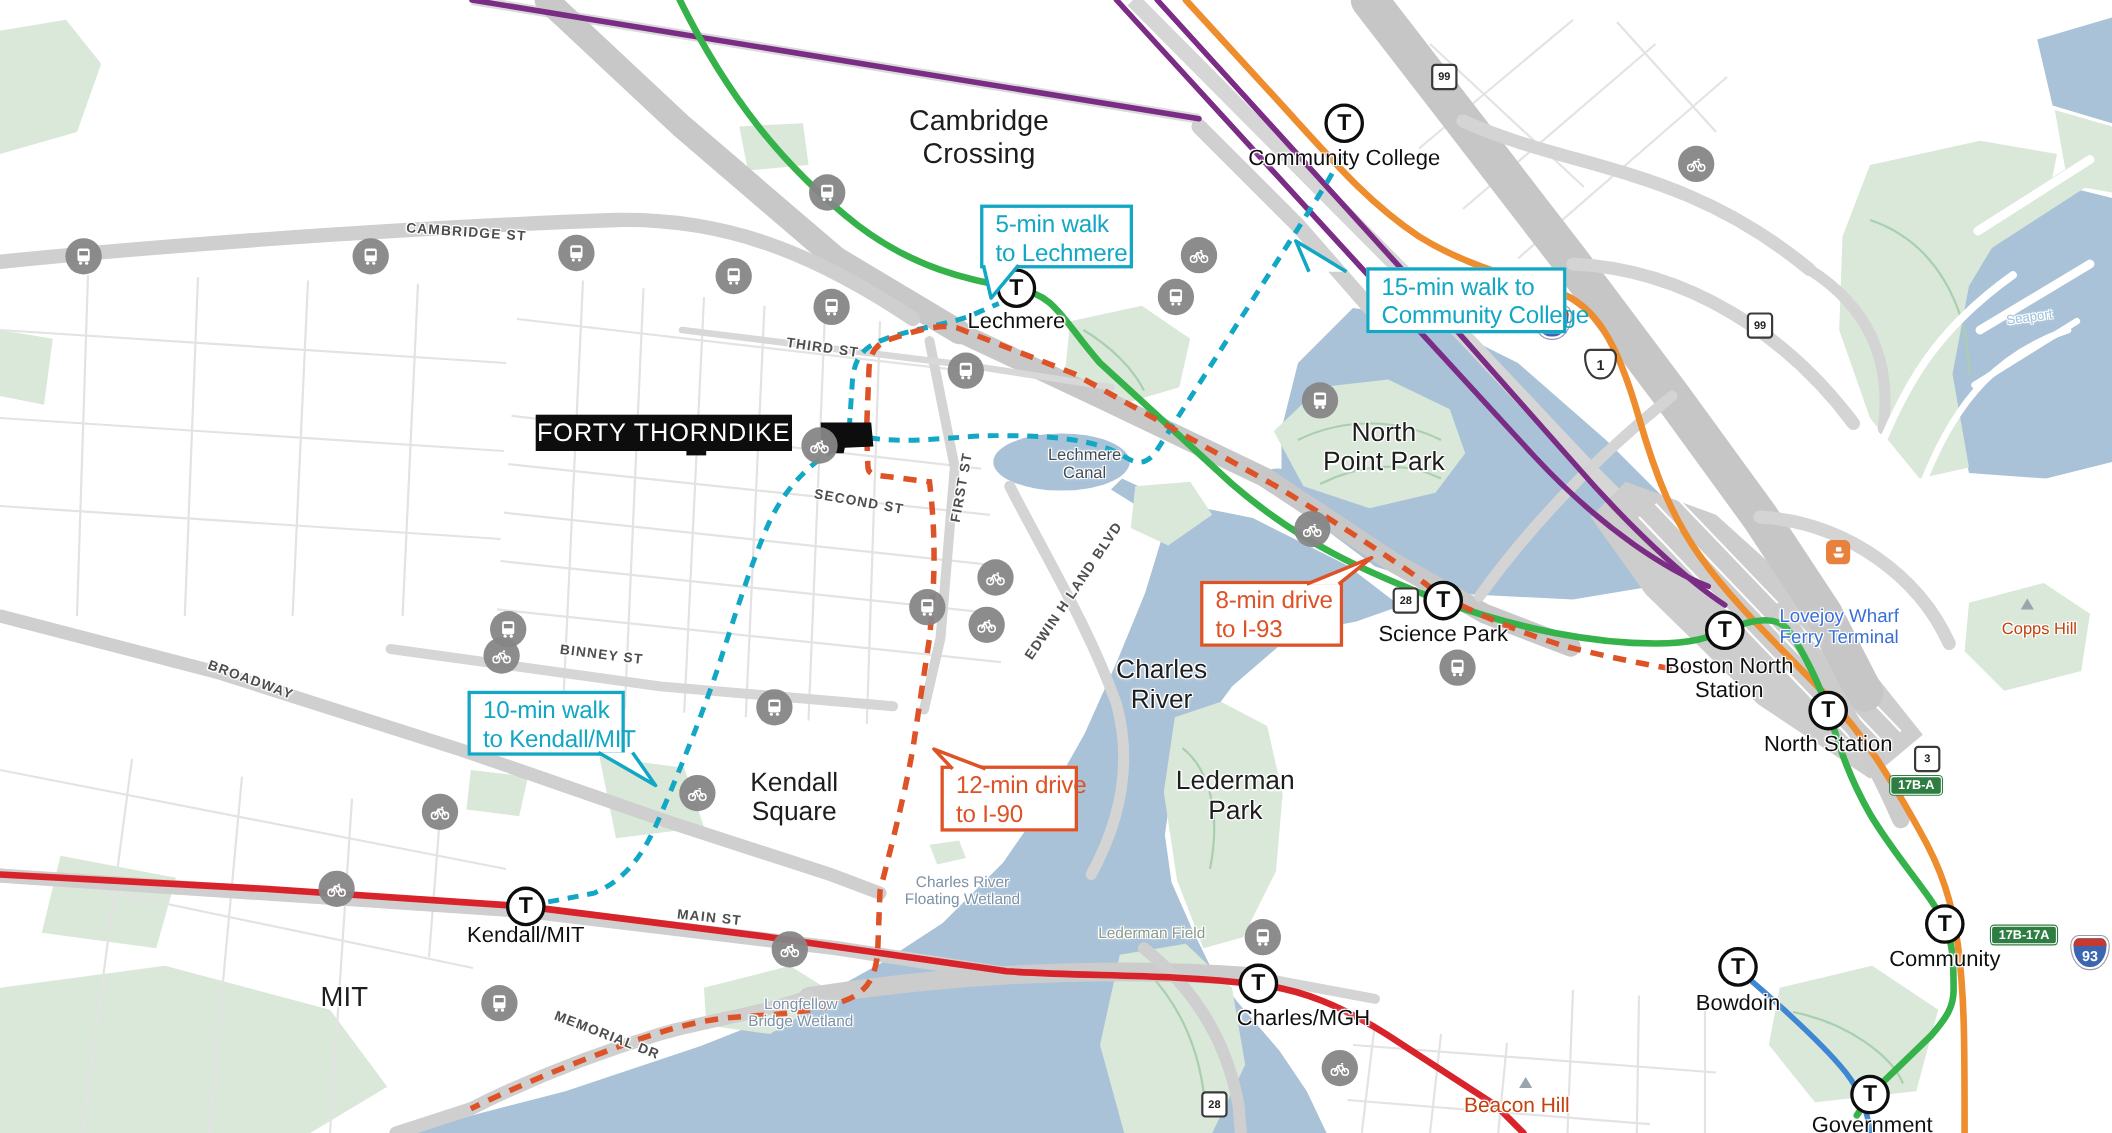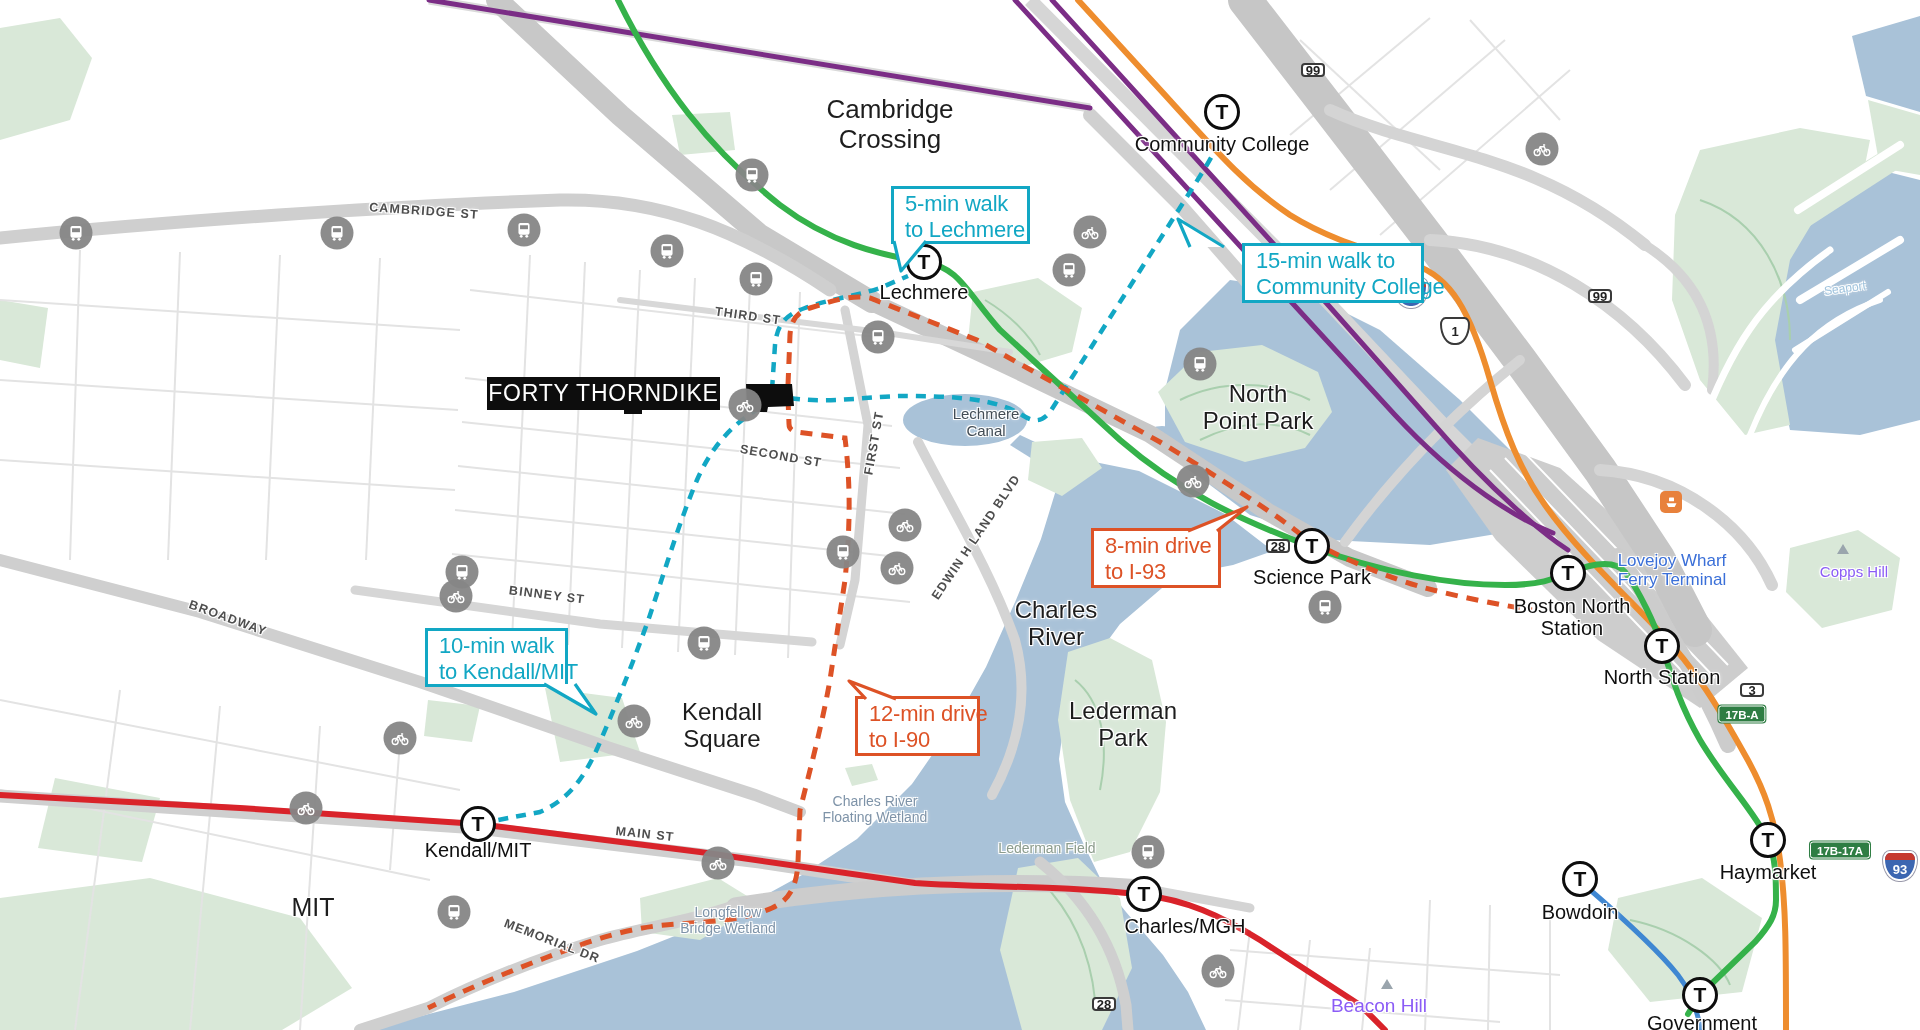--- a/index.html
+++ b/index.html
@@ -5,21 +5,21 @@
   html,body{margin:0;padding:0;}
   body{width:1920px;height:1030px;position:relative;overflow:hidden;background:#fff;
        font-family:"Liberation Sans", sans-serif;}
   #basemap{position:absolute;left:0;top:0;z-index:0;}
   #pointers{position:absolute;left:0;top:0;z-index:25;pointer-events:none;}
   .halo{text-shadow:-1px -1px 0 #fff,1px -1px 0 #fff,-1px 1px 0 #fff,1px 1px 0 #fff,0 0 4px #fff;}
   .map-label{position:absolute;z-index:10;color:#1d1d1d;white-space:pre;text-align:center;line-height:1.14;}
   .c-slate{color:#424c55;}
   .c-wet{color:#7e93a8;}
   .c-field{color:#8c9c8c;}
-  .c-hill{color:#8b5cf6;}
+  .c-hill{color:#c2410c;}
   .c-blue{color:#3a6fd8;margin-top:28px;}
   .c-seaport{color:#9fc3dd;}
   .street-label{position:absolute;z-index:10;color:#4e4e4e;font-size:12.5px;font-weight:700;
       letter-spacing:1.1px;white-space:pre;}
   .t-station{position:absolute;z-index:12;width:30px;height:30px;background:#fff;border:3.5px solid #0d0d0d;
       border-radius:50%;color:#0d0d0d;font-weight:700;font-size:21px;display:flex;align-items:center;
       justify-content:center;transform:translate(-50%,-50%);}
   .t-label{position:absolute;z-index:12;font-size:20px;color:#0f0f0f;white-space:pre;text-align:center;line-height:1.1;}
   .callout{position:absolute;z-index:20;background:#fff;border:3px solid;box-sizing:border-box;
       font-size:22px;line-height:26px;letter-spacing:-0.2px;padding:2px 0 0 11px;white-space:pre;}
@@ -27,21 +27,21 @@
   .callout.drive{border-color:#dd5226;color:#dd5226;}
   .property-label{position:absolute;z-index:15;background:#0d0d0d;color:#fff;display:flex;align-items:center;
       justify-content:center;font-size:23px;letter-spacing:0.8px;}
   .icon-circle{position:absolute;z-index:6;width:33px;height:33px;border-radius:50%;background:rgba(134,134,134,.95);
       transform:translate(-50%,-50%);display:flex;align-items:center;justify-content:center;}
   .ferry-icon{position:absolute;z-index:12;width:22px;height:22px;border-radius:5px;background:#e8813c;
       transform:translate(-50%,-50%);display:flex;align-items:center;justify-content:center;}
   .peak-icon{position:absolute;z-index:9;width:0;height:0;border-left:6px solid transparent;
       border-right:6px solid transparent;border-bottom:10px solid #9aa5ad;transform:translate(-50%,-50%);}
   .shield-sq{position:absolute;z-index:12;background:#fff;border:2px solid #3a3a3a;border-radius:4px;
-      width:24px;height:14px;display:flex;align-items:center;justify-content:center;font-size:13px;
+      width:24px;height:24px;display:flex;align-items:center;justify-content:center;font-size:10px;
       font-weight:700;color:#222;transform:translate(-50%,-50%);box-sizing:border-box;}
   .shield-int{position:absolute;z-index:12;width:34px;height:30px;transform:translate(-50%,-50%);
       background:#3c66b1;border:2px solid #fff;border-radius:8px 8px 55% 55% / 10px 10px 85% 85%;
       box-sizing:border-box;overflow:hidden;display:flex;align-items:flex-end;justify-content:center;
       box-shadow:0 0 0 1px #99a;}
   .shield-int .band{position:absolute;top:0;left:0;right:0;height:7px;background:#c6392f;}
   .shield-int span{color:#fff;font-size:13px;font-weight:700;line-height:19px;}
   .shield-us{position:absolute;z-index:12;width:30px;height:28px;transform:translate(-50%,-50%);
       background:#fff;border:2.5px solid #3a3a3a;border-radius:6px 6px 50% 50% / 8px 8px 80% 80%;
       box-sizing:border-box;display:flex;align-items:center;justify-content:center;font-size:13px;
@@ -246,21 +246,21 @@
     <div class="t-station" style="left: 924px; top: 262px;">T</div>
     <div class="t-label halo" style="left: 924px; top: 281px; transform: translate(-50%, 0px);">Lechmere</div>
     <div class="t-station" style="left: 1312px; top: 546px;">T</div>
     <div class="t-label halo" style="left: 1312px; top: 566px; transform: translate(-50%, 0px);">Science Park</div>
     <div class="t-station" style="left: 1568px; top: 573px;">T</div>
     <div class="t-label halo" style="left: 1572px; top: 595px; transform: translate(-50%, 0px);">Boston North
 Station</div>
     <div class="t-station" style="left: 1662px; top: 646px;">T</div>
     <div class="t-label halo" style="left: 1662px; top: 666px; transform: translate(-50%, 0px);">North Station</div>
     <div class="t-station" style="left: 1768px; top: 840px;">T</div>
-    <div class="t-label halo" style="left: 1768px; top: 861px; transform: translate(-50%, 0px);">Haymarket</div>
+    <div class="t-label halo" style="left: 1768px; top: 861px; transform: translate(-50%, 0px);">Community</div>
     <div class="t-station" style="left: 1580px; top: 879px;">T</div>
     <div class="t-label halo" style="left: 1580px; top: 901px; transform: translate(-50%, 0px);">Bowdoin</div>
     <div class="t-station" style="left: 1700px; top: 995px;">T</div>
     <div class="t-label halo" style="left: 1702px; top: 1012px; transform: translate(-50%, 0px);">Government
 Center</div>
     <div class="t-station" style="left: 1144px; top: 894px;">T</div>
     <div class="t-label halo" style="left: 1144px; top: 915px; transform: translate(-50%, 0px); margin-left: 41px;">Charles/MGH</div>
     <div class="t-station" style="left: 478px; top: 824px;">T</div>
     <div class="t-label halo" style="left: 478px; top: 839px; transform: translate(-50%, 0px);">Kendall/MIT</div>
     <div class="shield-int" style="left: 1411px; top: 293px;">

